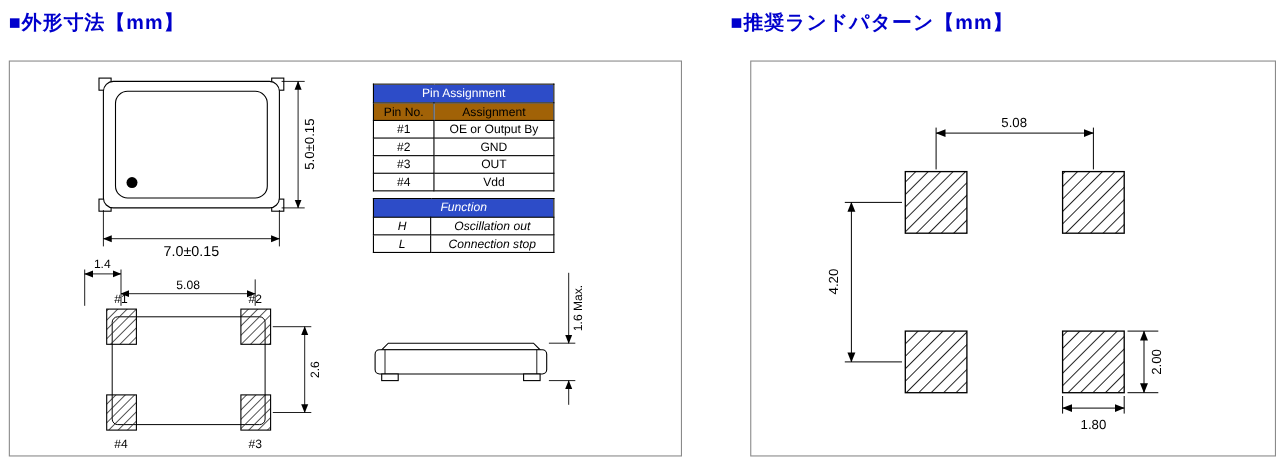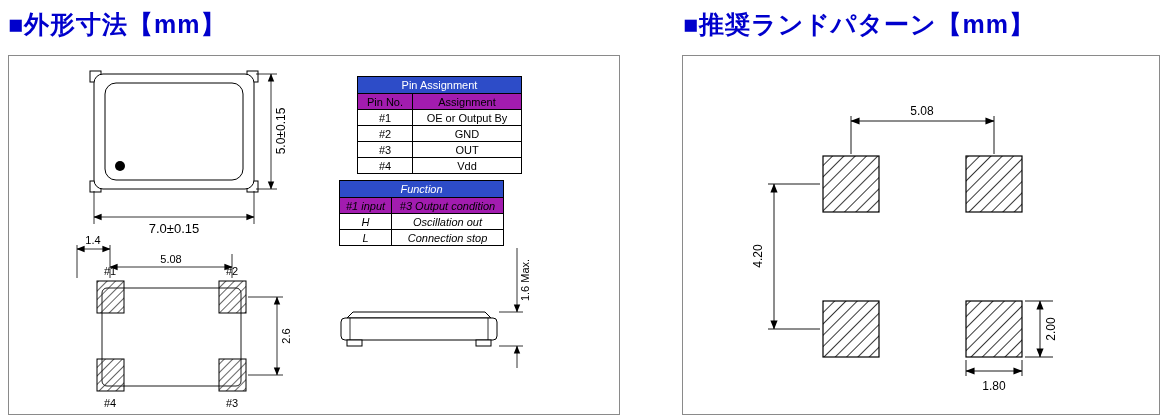--- a/index.html
+++ b/index.html
@@ -1,34 +1,34 @@
 <!DOCTYPE html>
 <html><head>
 <meta charset="utf-8">
 <style>
   * { margin:0; padding:0; box-sizing:border-box; }
   html,body { width:1168px; height:416px; background:#ffffff;
     font-family:"Liberation Sans", sans-serif; position:relative; overflow:hidden; }
-  .section-title { position:absolute; top:8px; font-size:25px; font-weight:bold;
+  .section-title { position:absolute; top:8px; font-size:18px; font-weight:bold;
     color:#0000cc; letter-spacing:1px; white-space:nowrap; }
   #left-title { left:8px; }
-  #right-title { left:683px; }
+  #right-title { left:664px; }
   .panel { position:absolute; top:55px; border:1px solid #8a8a8a; background:#fff; }
   #left-panel { left:8px; width:612px; height:360px; }
   #right-panel { left:682px; width:478px; height:360px; }
   svg.draw { position:absolute; left:0; top:0; }
   svg text { fill:#000; font-family:"Liberation Sans", sans-serif; }
   table.spec { position:absolute; border-collapse:collapse; font-size:11px;
     table-layout:fixed; background:#fff; }
   table.spec th, table.spec td { border:1px solid #000; text-align:center;
     padding:0 2px; height:16px; font-weight:normal; white-space:nowrap; overflow:hidden; }
   .tbl-hdr { background:#2d4cc8; color:#fff !important; font-weight:bold; height:17px; }
   .tbl-hdr th { color:#fff; font-weight:bold; }
-  .tbl-sub td { background:#a21caf; }
-  #pin-table { left:348px; top:20px; width:164px;border-radius:24px; }
+  .tbl-sub td { background:#a16207; }
+  #pin-table { left:330px; top:20px; width:164px;border-radius:24px; }
   #func-table { left:330px; top:124px; width:164px;font-style:italic; }
 </style>
 </head>
 <body>
 
 <div class="section-title" id="left-title">■外形寸法【mm】</div>
 <div class="section-title" id="right-title">■推奨ランドパターン【mm】</div>
 
 <div class="panel" id="left-panel">
 
@@ -150,24 +150,20 @@
 
   <table class="spec" id="func-table">
     <colgroup>
         <col style="width:52px">
         <col style="width:112px">
       </colgroup>
     <tbody>
         <tr class="tbl-hdr">
           <th colspan="2">Function</th>
         </tr>
-    <tr class="tbl-sub">
-      <td>#1 input</td>
-      <td>#3 Output condition</td>
-    </tr>
     <tr>
       <td>H</td>
       <td>Oscillation out</td>
     </tr>
     <tr>
       <td>L</td>
       <td>Connection stop</td>
     </tr>
   </tbody>
     </table>

